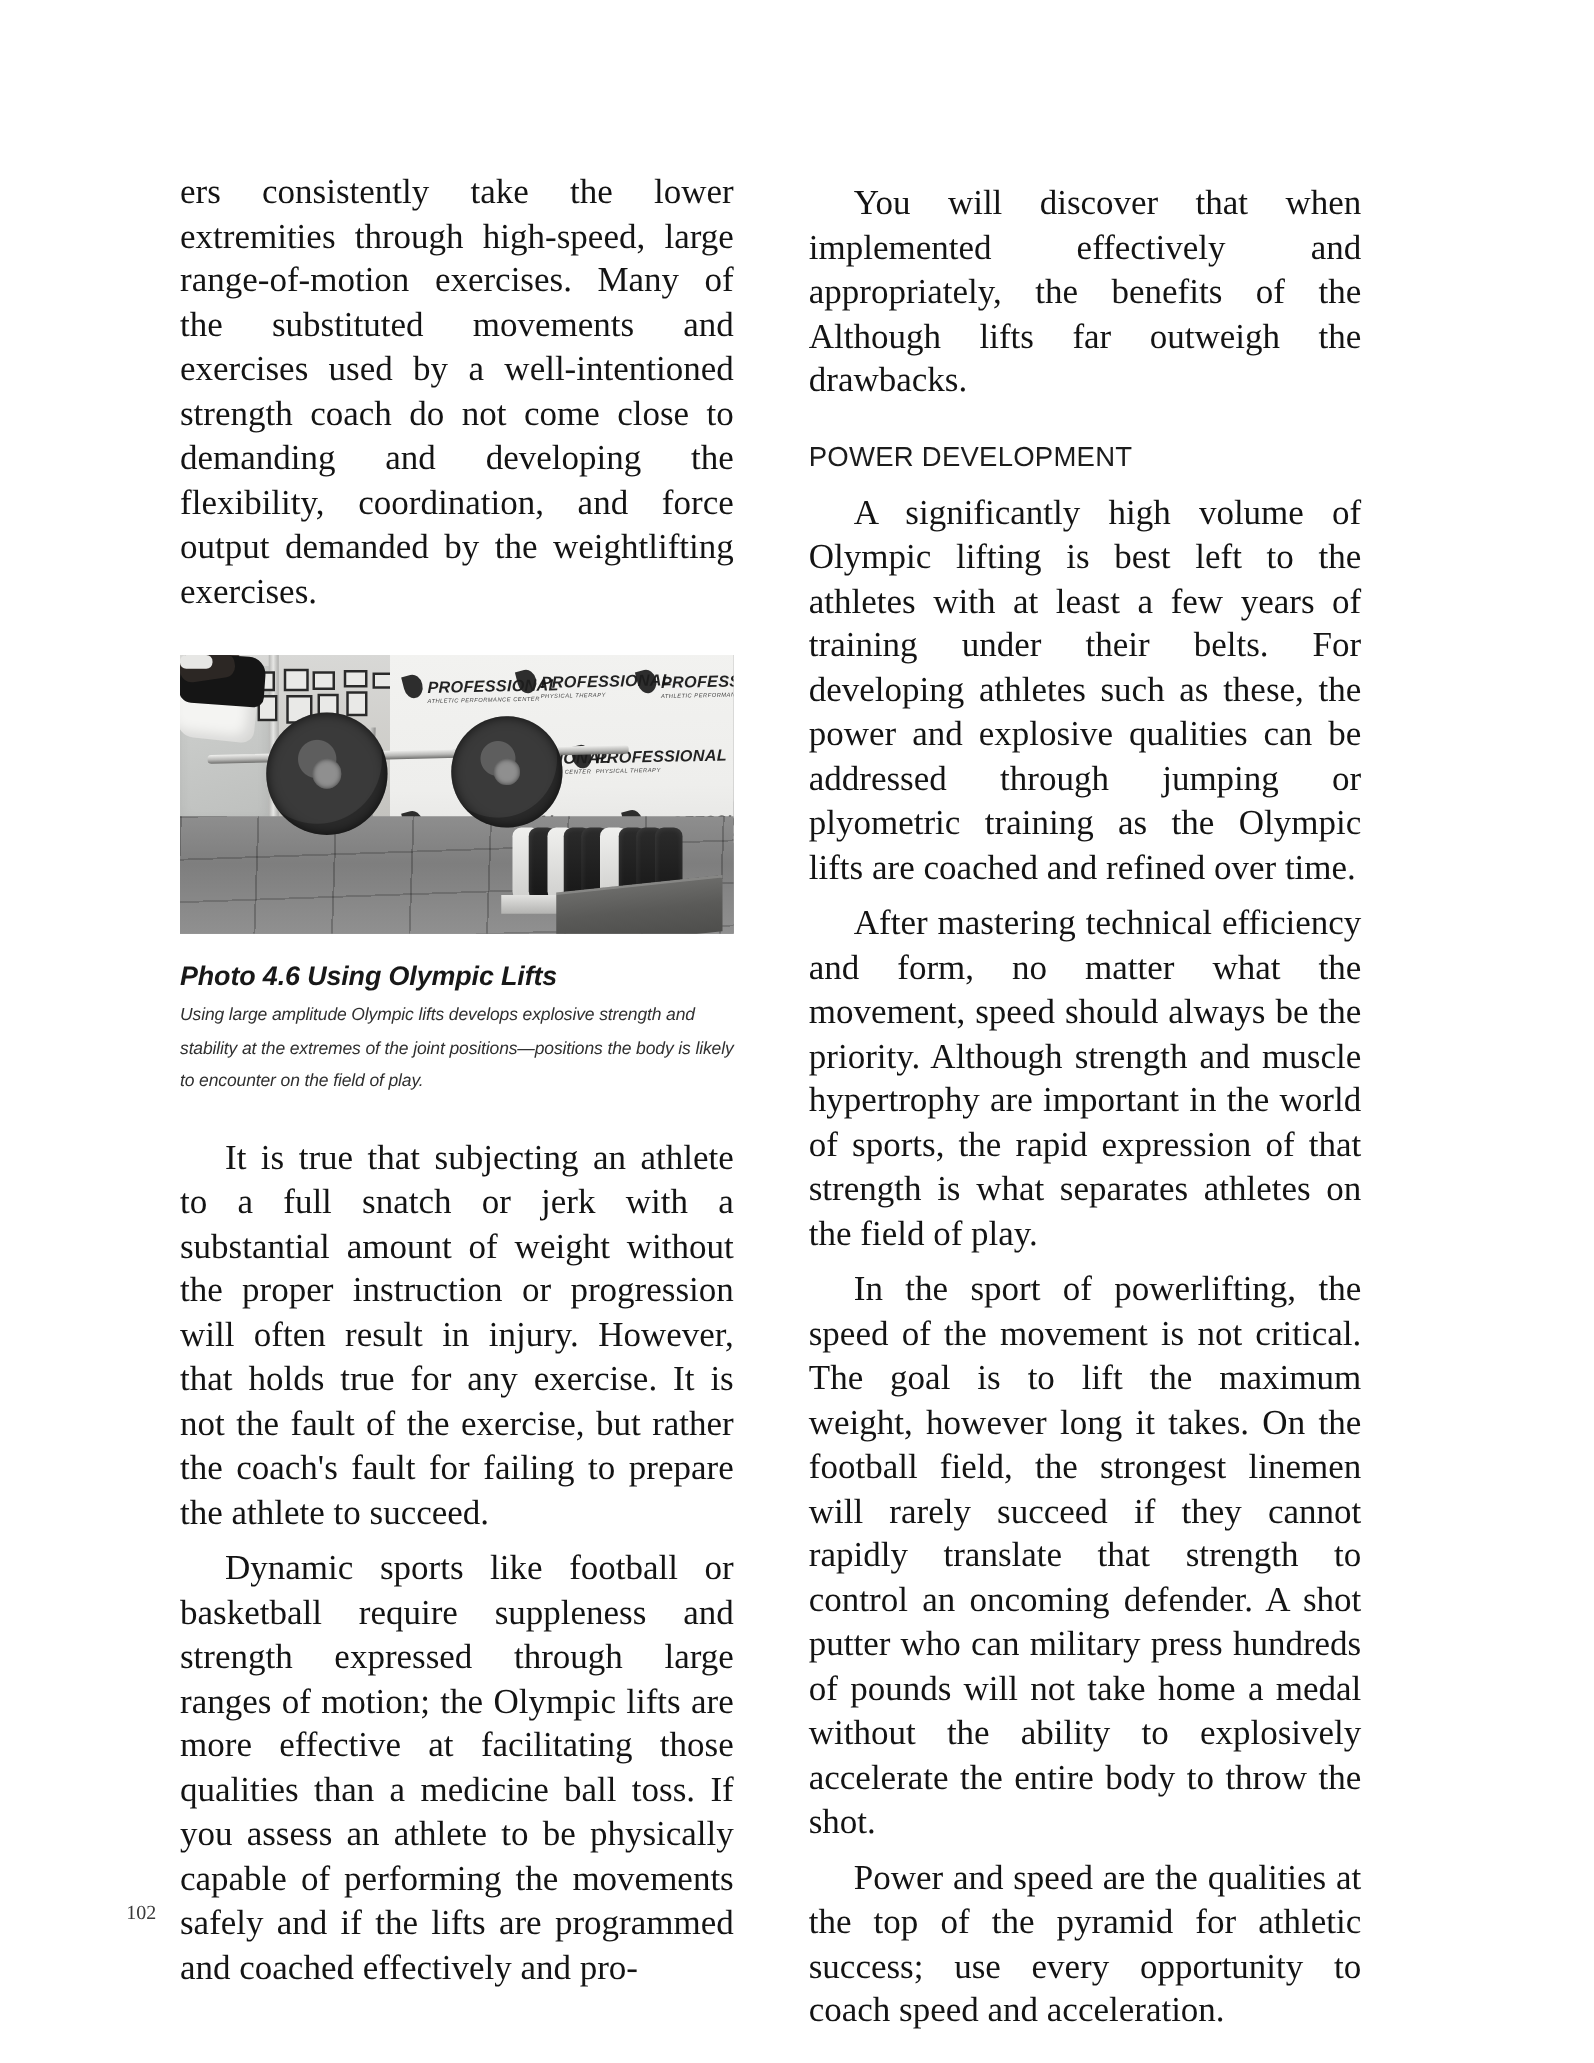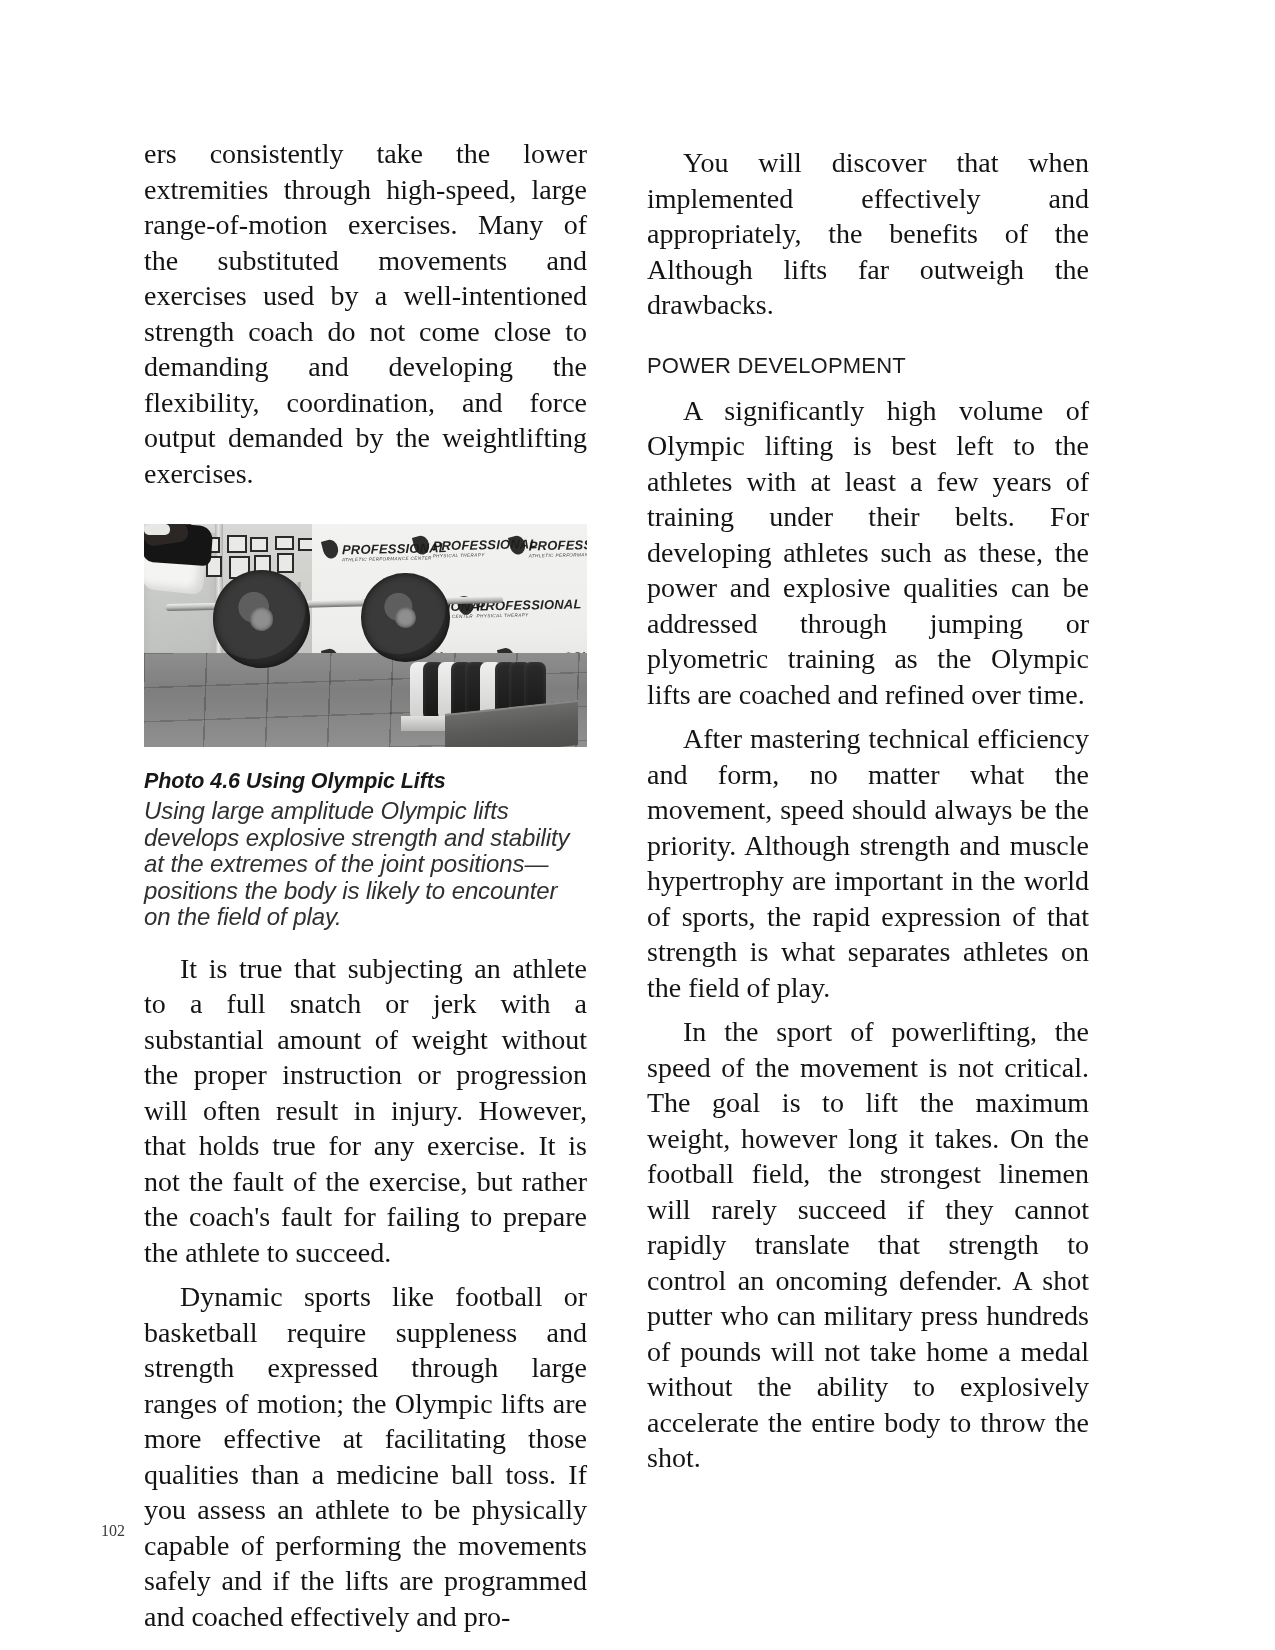--- a/index.html
+++ b/index.html
@@ -185,24 +185,24 @@
     font-weight: bold;
     font-style: italic;
     font-size: 21.5px;
     color: #181818;
     margin: 22px 0 4px 0;
     letter-spacing: -0.1px;
   }
   .caption-body {
     font-family: "Liberation Sans", "DejaVu Sans", sans-serif;
     font-style: italic;
-    font-size: 24px;
+    font-size: 14px;
     line-height: 26.5px;
     color: #303030;
-    margin: 0 0 20px 0;
+    margin: 0 0 31px 0;
     letter-spacing: -0.1px;
   }
   h2.section {
     font-family: "Liberation Sans", "DejaVu Sans", sans-serif;
     font-weight: normal;
     font-size: 22px;
     color: #1c1c1c;
     letter-spacing: 0.2px;
     margin: 30px 0 14px 0;
   }
@@ -332,19 +332,20 @@
       <p class="body indent">You will discover that when implemented effectively and appropriately, the benefits of the Although lifts far outweigh the drawbacks.</p>
 
       <h2 class="section">POWER DEVELOPMENT</h2>
 
       <p class="body indent">A significantly high volume of Olympic lifting is best left to the athletes with at least a few years of training under their belts. For developing athletes such as these, the power and explosive qualities can be addressed through jumping or plyometric training as the Olympic lifts are coached and refined over time.</p>
       <div class="spacer-sm"></div>
       <p class="body indent">After mastering technical efficiency and form, no matter what the movement, speed should always be the priority. Although strength and muscle hypertrophy are important in the world of sports, the rapid expression of that strength is what separates athletes on the field of play.</p>
       <div class="spacer-sm"></div>
       <p class="body indent">In the sport of powerlifting, the speed of the movement is not critical. The goal is to lift the maximum weight, however long it takes. On the football field, the strongest linemen will rarely succeed if they cannot rapidly translate that strength to control an oncoming defender. A shot putter who can military press hundreds of pounds will not take home a medal without the ability to explosively accelerate the entire body to throw the shot.</p>
       <div class="spacer-sm"></div>
+      <p class="body indent">Power and speed are the qualities at the top of the pyramid for athletic success; use every opportunity to coach speed and acceleration.</p>
     </div>
 
   </div>
 
   <div class="page-number">102</div>
 
 </div>
 
 </body></html>

